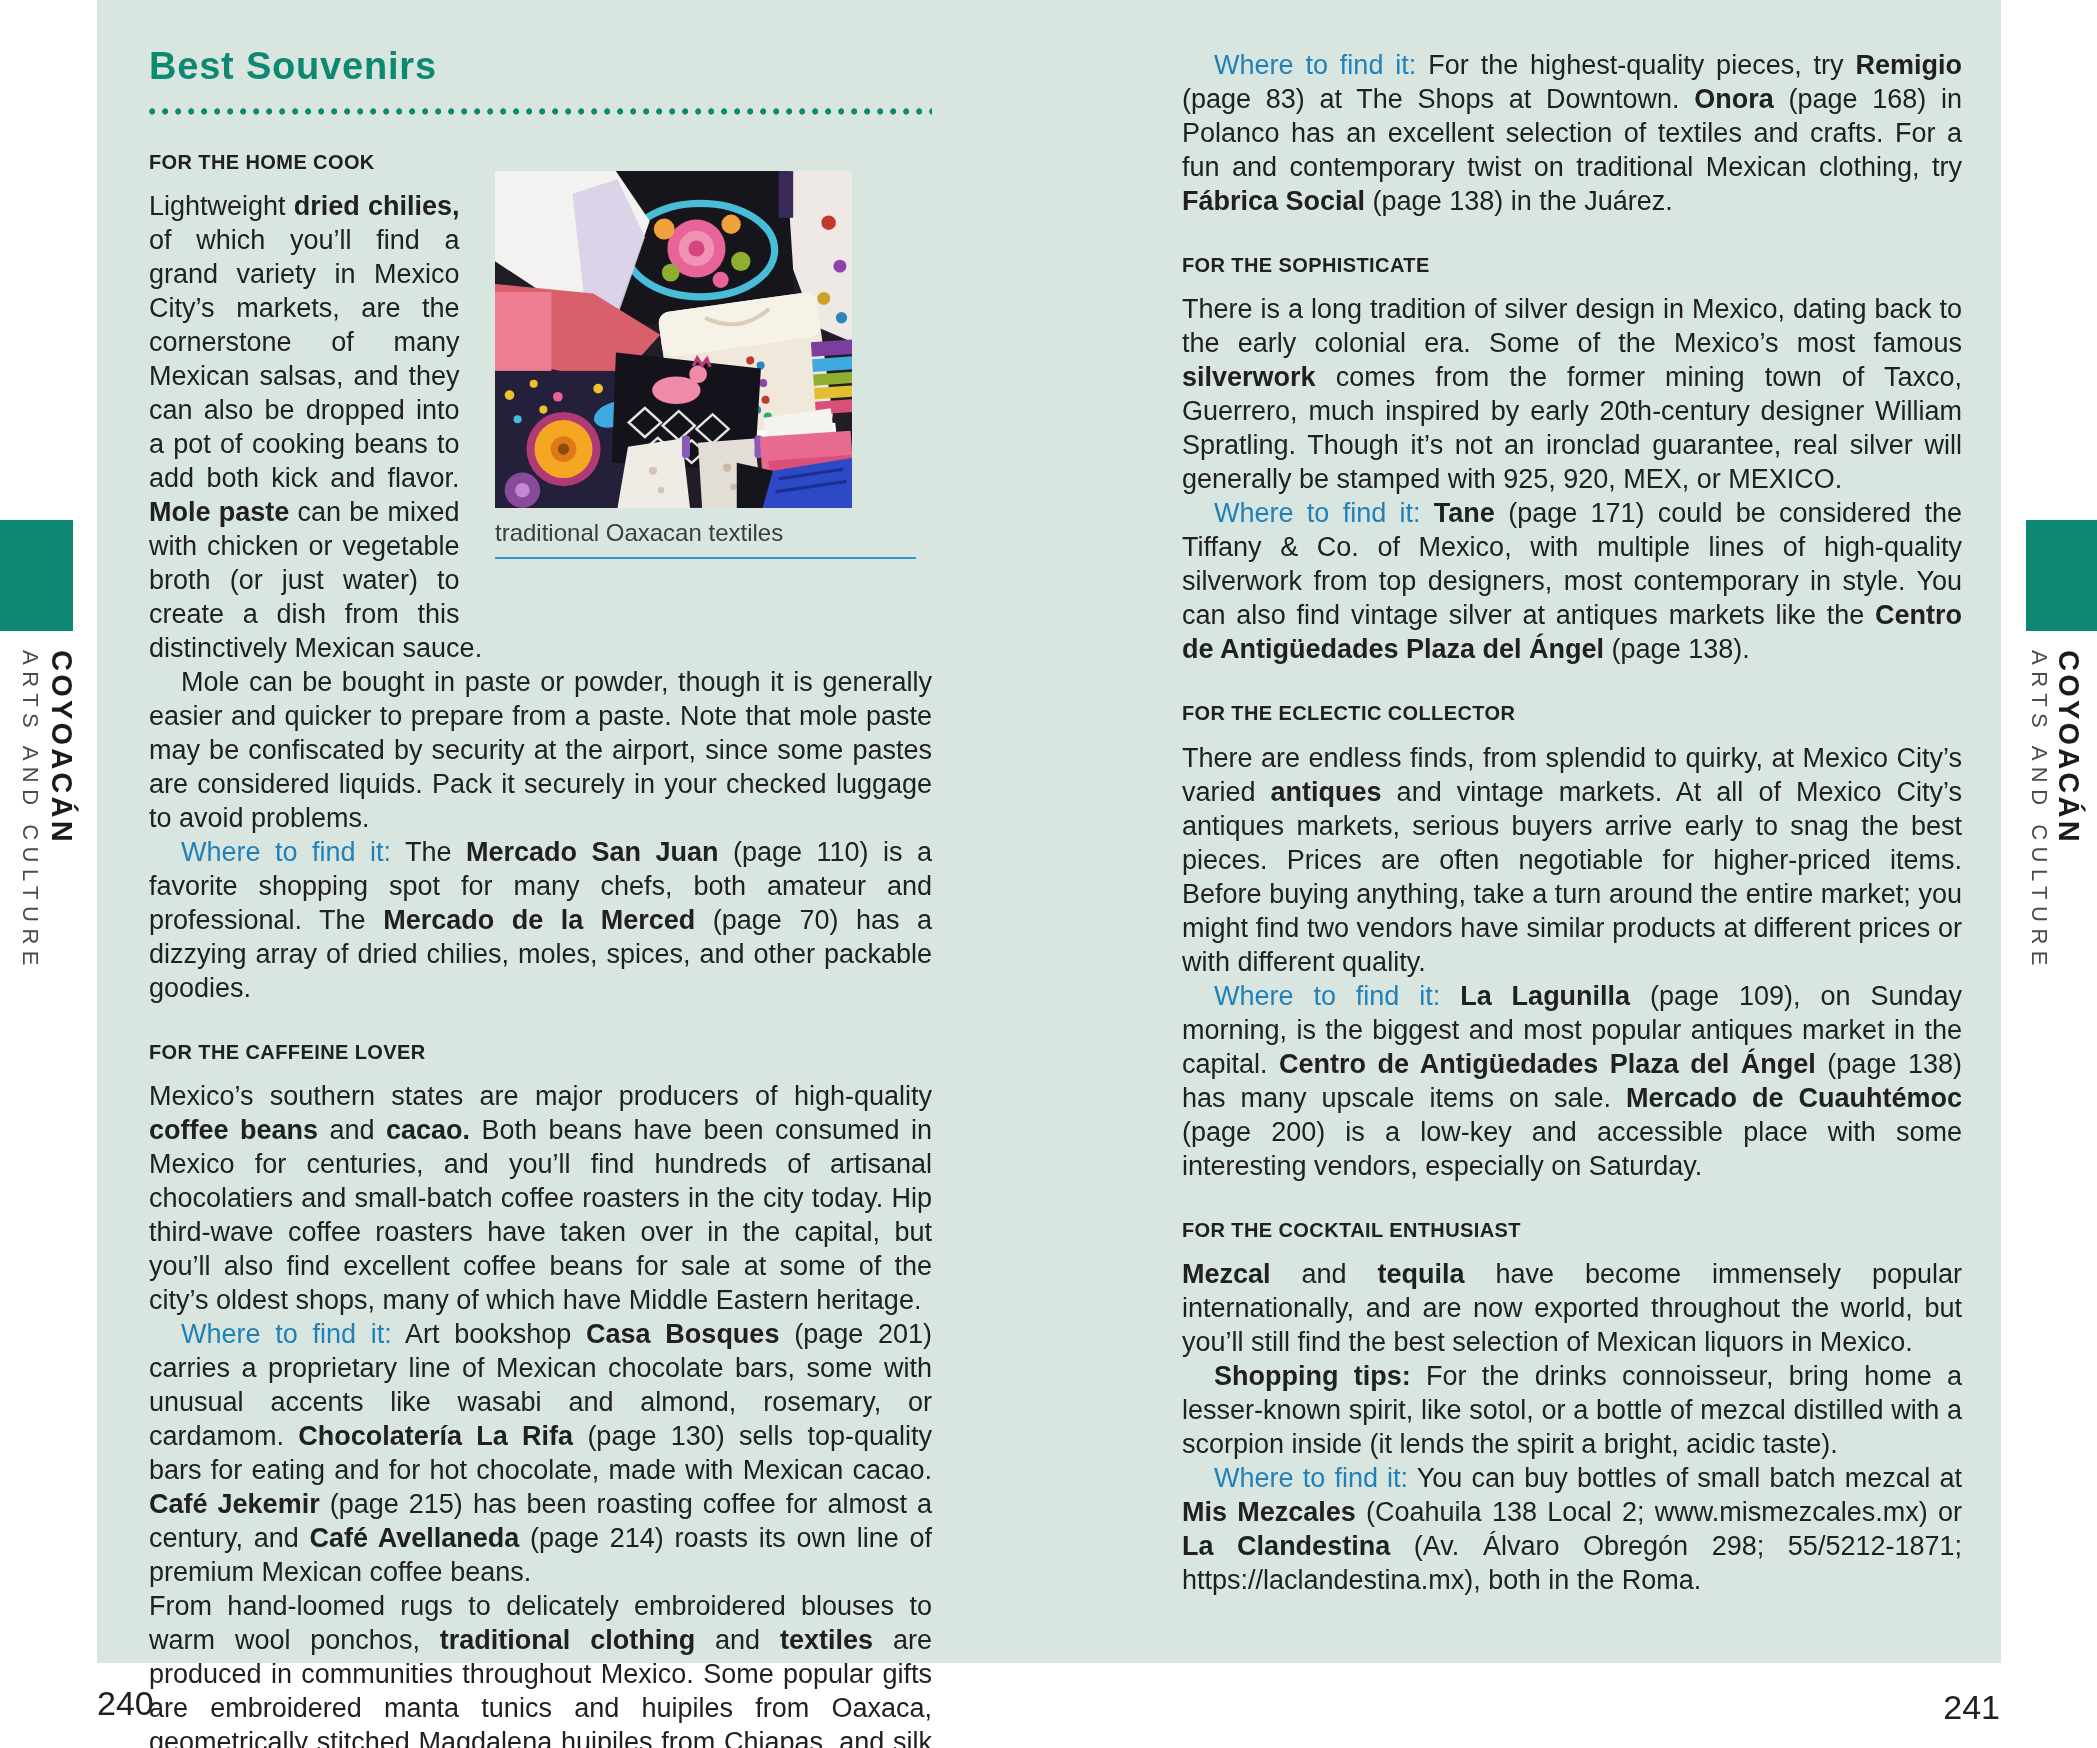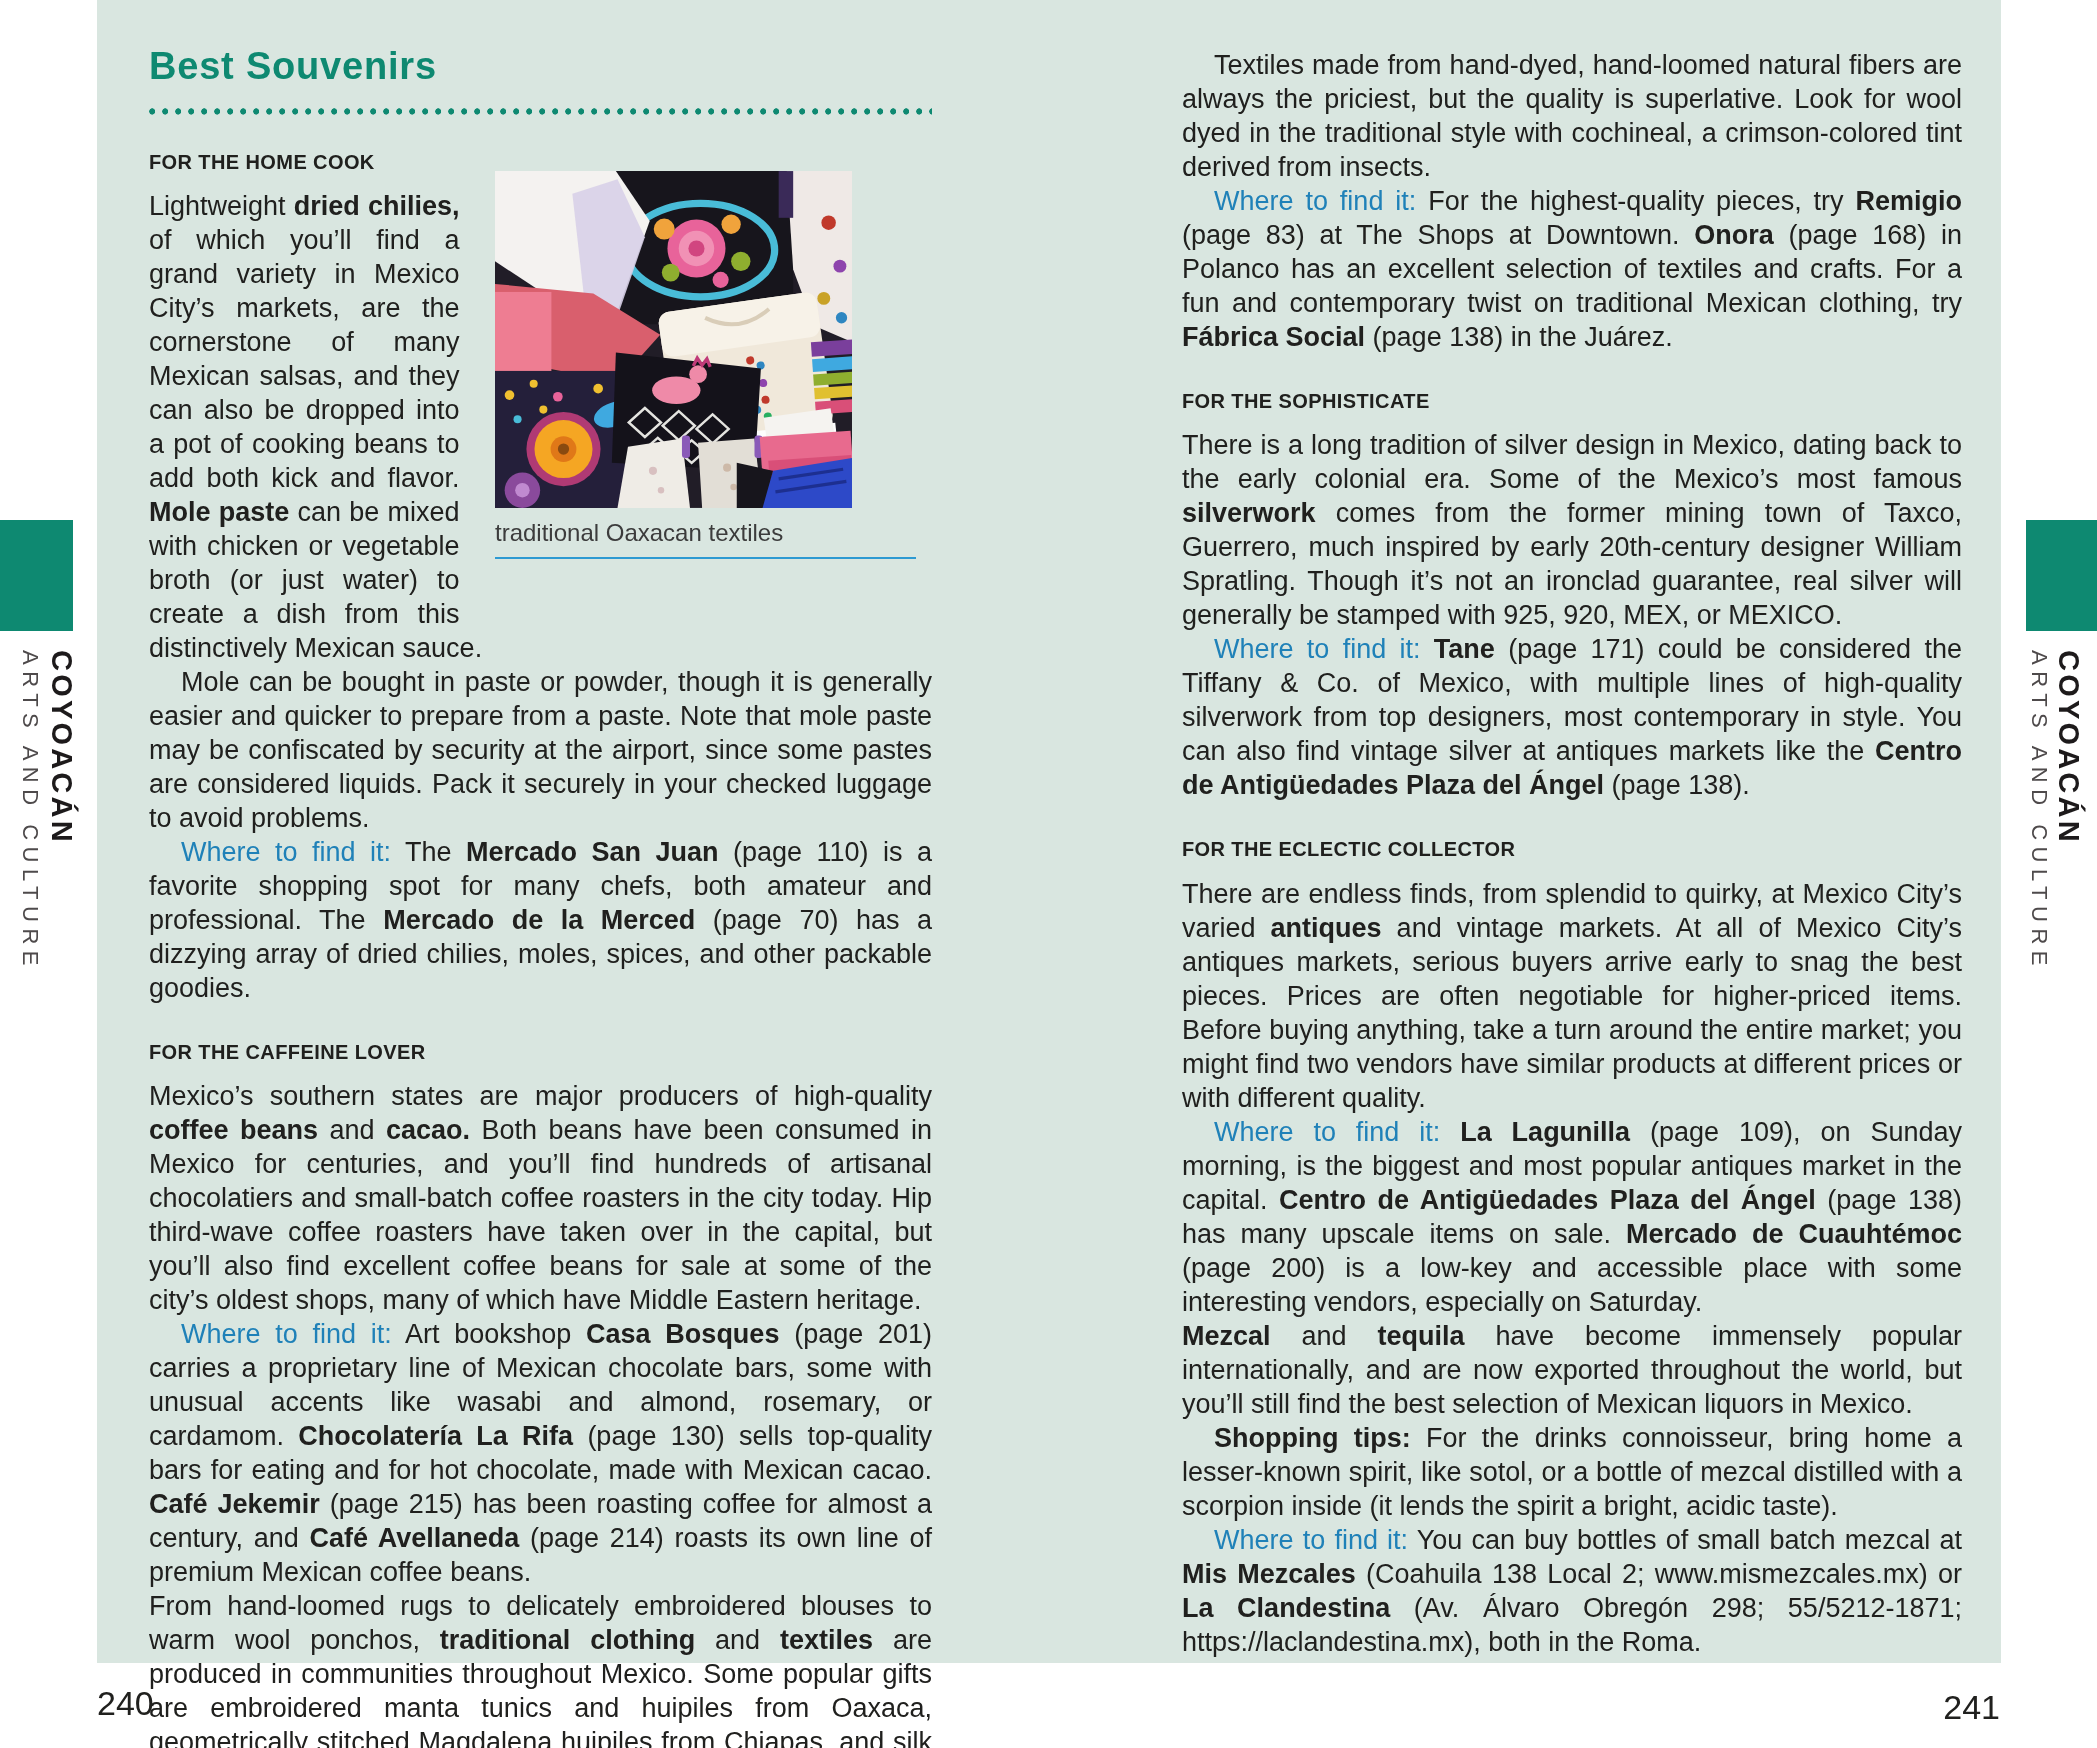--- a/index.html
+++ b/index.html
@@ -167,28 +167,28 @@
         <h2 class="shead">FOR THE CAFFEINE LOVER</h2>
         <p class="body"><span>Mexico’s southern states are major producers of high-quality </span><span class="b">coffee beans</span><span> and </span><span class="b">cacao.</span><span> Both beans have been consumed in Mexico for centuries, and you’ll find hundreds of artisanal chocolatiers and small-batch coffee roasters in the city today. Hip third-wave coffee roasters have taken over in the capital, but you’ll also find excellent coffee beans for sale at some of the city’s oldest shops, many of which have Middle Eastern heritage.</span></p>
         <p class="body ind"><span class="b blue">Where to find it:</span><span> Art bookshop </span><span class="b">Casa Bosques</span><span> (page 201) carries a proprietary line of Mexican chocolate bars, some with unusual accents like wasabi and almond, rosemary, or cardamom. </span><span class="b">Chocolatería La Rifa</span><span> (page 130) sells top-quality bars for eating and for hot chocolate, made with Mexican cacao. </span><span class="b">Café Jekemir</span><span> (page 215) has been roasting coffee for almost a century, and </span><span class="b">Café Avellaneda</span><span> (page 214) roasts its own line of premium Mexican coffee beans.</span></p>
         <p class="body"><span>From hand-loomed rugs to delicately embroidered blouses to warm wool ponchos, </span><span class="b">traditional clothing</span><span> and </span><span class="b">textiles</span><span> are produced in communities throughout Mexico. Some popular gifts are embroidered manta tunics and huipiles from Oaxaca, geometrically stitched Magdalena huipiles from Chiapas, and silk wraps or shawls from Tenancingo, Santa María del Río, and other regions.</span></p>
       </div>
   </div>
 </div>
 
 <div class="rightcol">
   <div class="sections">
-      <p class="body ind"><span>Textiles made from hand-dyed, hand-loomed natural fibers are always the priciest, but the quality is superlative. Look for wool dyed in the traditional style with cochineal, a crimson-colored tint derived from insects.</span></p>
       <p class="body ind"><span class="b blue">Where to find it:</span><span> For the highest-quality pieces, try </span><span class="b">Remigio</span><span> (page 83) at The Shops at Downtown. </span><span class="b">Onora</span><span> (page 168) in Polanco has an excellent selection of textiles and crafts. For a fun and contemporary twist on traditional Mexican clothing, try </span><span class="b">Fábrica Social</span><span> (page 138) in the Juárez.</span></p>
       <h2 class="shead">FOR THE SOPHISTICATE</h2>
       <p class="body"><span>There is a long tradition of silver design in Mexico, dating back to the early colonial era. Some of the Mexico’s most famous </span><span class="b">silverwork</span><span> comes from the former mining town of Taxco, Guerrero, much inspired by early 20th-century designer William Spratling. Though it’s not an ironclad guarantee, real silver will generally be stamped with 925, 920, MEX, or MEXICO.</span></p>
       <p class="body ind"><span class="b blue">Where to find it:</span><span> </span><span class="b">Tane</span><span> (page 171) could be considered the Tiffany &amp; Co. of Mexico, with multiple lines of high-quality silverwork from top designers, most contemporary in style. You can also find vintage silver at antiques markets like the </span><span class="b">Centro de Antigüedades Plaza del Ángel</span><span> (page 138).</span></p>
       <h2 class="shead">FOR THE ECLECTIC COLLECTOR</h2>
       <p class="body"><span>There are endless finds, from splendid to quirky, at Mexico City’s varied </span><span class="b">antiques</span><span> and vintage markets. At all of Mexico City’s antiques markets, serious buyers arrive early to snag the best pieces. Prices are often negotiable for higher-priced items. Before buying anything, take a turn around the entire market; you might find two vendors have similar products at different prices or with different quality.</span></p>
       <p class="body ind"><span class="b blue">Where to find it:</span><span> </span><span class="b">La Lagunilla</span><span> (page 109), on Sunday morning, is the biggest and most popular antiques market in the capital. </span><span class="b">Centro de Antigüedades Plaza del Ángel</span><span> (page 138) has many upscale items on sale. </span><span class="b">Mercado de Cuauhtémoc</span><span> (page 200) is a low-key and accessible place with some interesting vendors, especially on Saturday.</span></p>
+      <h2 class="shead">FOR THE COCKTAIL ENTHUSIAST</h2>
       <p class="body"><span class="b">Mezcal</span><span> and </span><span class="b">tequila</span><span> have become immensely popular internationally, and are now exported throughout the world, but you’ll still find the best selection of Mexican liquors in Mexico.</span></p>
       <p class="body ind"><span class="b">Shopping tips:</span><span> For the drinks connoisseur, bring home a lesser-known spirit, like sotol, or a bottle of mezcal distilled with a scorpion inside (it lends the spirit a bright, acidic taste).</span></p>
       <p class="body ind"><span class="b blue">Where to find it:</span><span> You can buy bottles of small batch mezcal at </span><span class="b">Mis Mezcales</span><span> (Coahuila 138 Local 2; www.mismezcales.mx) or </span><span class="b">La Clandestina</span><span> (Av. Álvaro Obregón 298; 55/5212-1871; https://laclandestina.mx), both in the Roma.</span></p>
     </div>
 </div>
 
 <div class="pagenum left">240</div>
 <div class="pagenum right">241</div>
 
 

